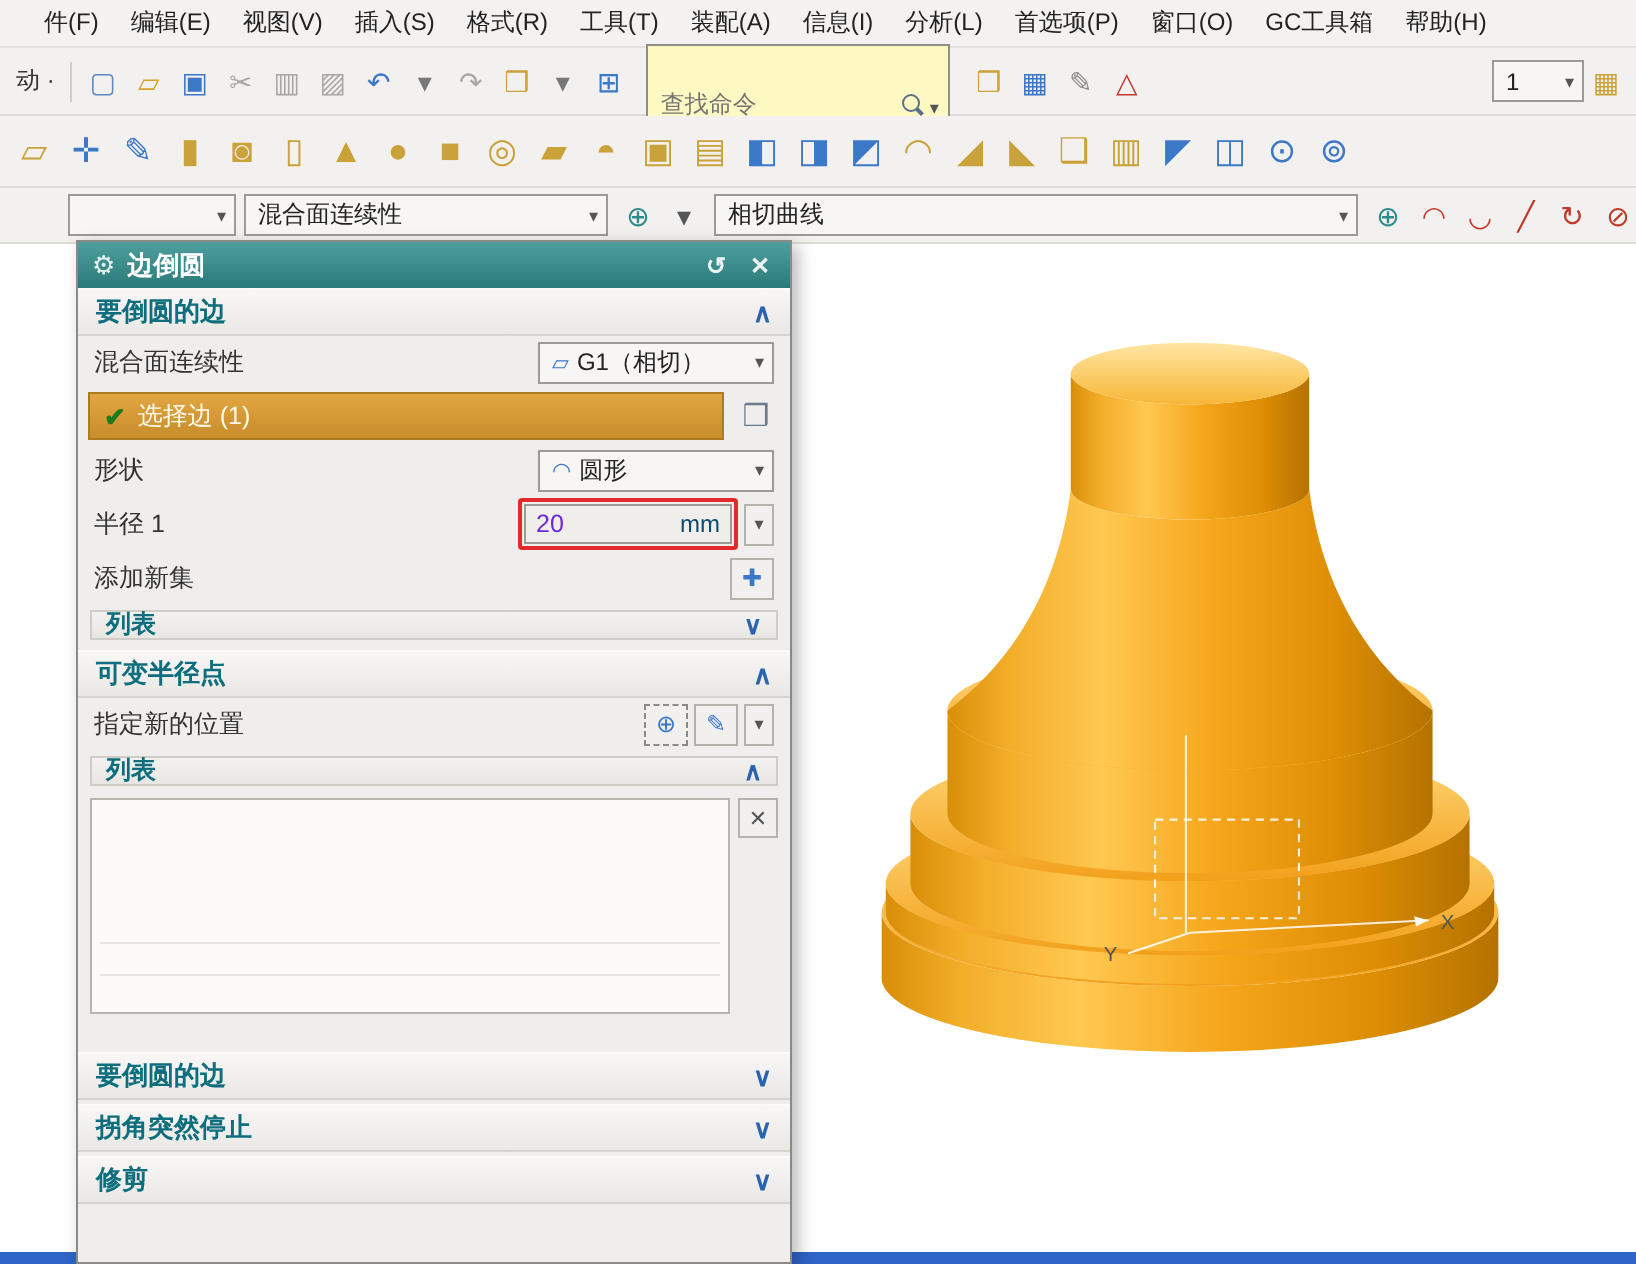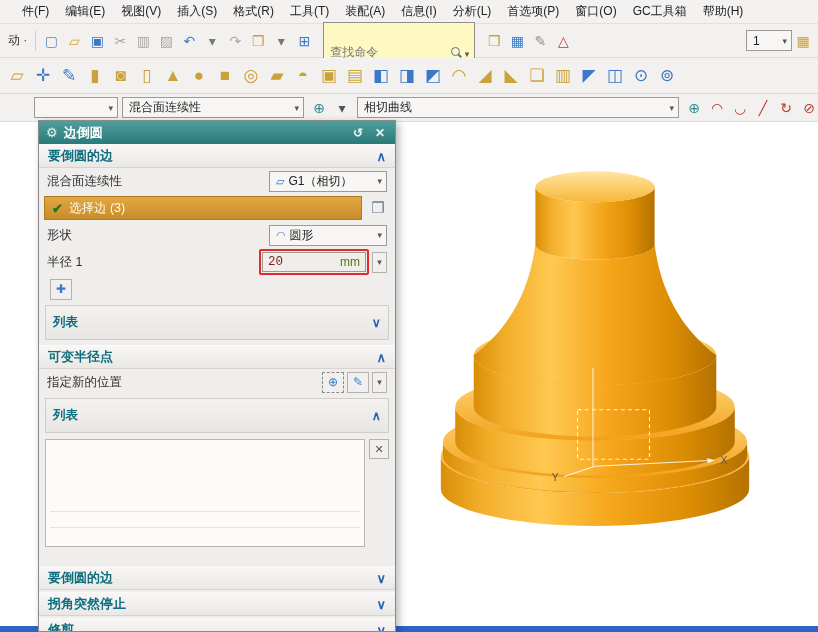--- a/index.html
+++ b/index.html
@@ -66,21 +66,21 @@
   .dhead .hbtn { width:16px; height:16px; display:flex; align-items:center; justify-content:center;
                  font-size:12px; font-weight:bold; color:#eaf4f4; cursor:default; }
 
   .ghead { display:flex; align-items:center; height:24px; padding:0 9px;
            background:linear-gradient(#f8f7f6,#eae8e5); border-top:1px solid #fbfaf9;
            border-bottom:1px solid #d6d3d0; color:#0f6e7d; font-weight:bold; font-size:13px;
            cursor:default; flex:0 0 auto;text-align:center; }
   .ghead .chev { margin-left:auto; color:#2b63b0; font-weight:bold; font-size:13px; }
   .ghead.gap { margin-top:2px; }
 
-  .listbar { display:flex; align-items:center; height:35px; margin:3px 6px; padding:0 7px;
+  .listbar { display:flex; align-items:center; height:15px; margin:3px 6px; padding:0 7px;
              background:linear-gradient(#f3f2f0,#e8e6e3); border:1px solid #d0cdc9;
              color:#0f6e7d; font-weight:bold; font-size:12.5px; cursor:default; flex:0 0 auto; }
   .listbar .chev { margin-left:auto; color:#2b63b0; font-weight:bold; }
 
   .drow { display:flex; align-items:center; min-height:26px; padding:1px 8px;
           font-size:12.5px; color:#333; flex:0 0 auto; }
   .drow .lbl { flex:1; }
 
   .dcombo { width:118px; }
   .sqbtn { width:22px; height:21px; margin-left:3px; border:1px solid #b5b2ae; background:#f2f0ee;
@@ -95,22 +95,22 @@
             color:#fffbe9; font-size:12.5px; }
   .selrow .check { color:#1e7a1e; font-weight:bold; font-size:13px; }
   .cubebtn { width:24px; height:24px; margin-left:4px; display:flex; align-items:center;
              justify-content:center; font-size:15px; color:#6b7b8c; cursor:default; }
 
   .redwrap { border:2px solid #e12a2a; border-radius:2px; padding:1px; display:flex;
              align-items:center; background:transparent; }
   .rfield { display:flex; align-items:center; width:104px; height:20px; background:#f0eeea;
             border:1px solid #9b9a97; padding:0 5px; }
   .rfield input { width:48px; border:0; outline:0; background:transparent; font-size:12.5px;
-                  color:#7f1d1d; font-family:Liberation Mono, monospace; }
-  .rfield .unit { margin-left:auto; color:#4d7c0f; font-size:12px; }
+                  color:#6d28d9; font-family:Liberation Sans, sans-serif; }
+  .rfield .unit { margin-left:auto; color:#0c4a6e; font-size:12px; }
 
   .listwrap { display:flex; align-items:flex-start; margin:3px 6px; flex:0 0 auto; }
   .listbox { flex:1; height:108px; background:#fcfbfa; border:1px solid #b8b5b1; position:relative; }
   .gridline { position:absolute; left:4px; right:4px; height:1px; background:#e6e4e0; }
   .xbtn { width:20px; height:20px; margin-left:4px; border:1px solid #b5b2ae; background:#f2f0ee;
           color:#555; display:flex; align-items:center; justify-content:center; font-size:11px;
           cursor:default; }
 
   .bspacer { flex:0 0 14px; }
 </style>
@@ -304,21 +304,21 @@
       <div class="combo dcombo">
         <span class="cglyph">▱</span>
         <span class="cval">G1（相切）</span>
         <span class="arrow">▾</span>
       </div>
     </div>
 
     <div class="selrow-wrap">
       <div class="selrow">
         <span class="check">✔</span>
-        <span>选择边 (3)</span>
+        <span>选择边 (1)</span>
       </div>
       <span class="cubebtn">❒</span>
     </div>
 
     <div class="drow">
       <span class="lbl">形状</span>
       <div class="combo dcombo">
         <span class="cglyph">◠</span>
         <span class="cval">圆形</span>
         <span class="arrow">▾</span>
@@ -330,20 +330,21 @@
       <div class="redwrap">
         <div class="rfield">
           <input type="text" value="20" style="">
           <span class="unit">mm</span>
         </div>
       </div>
       <span class="sqbtn small">▾</span>
     </div>
 
     <div class="drow">
+      <span class="lbl">添加新集</span>
       <span class="sqbtn">✚</span>
     </div>
 
     <div class="listbar">
       <span>列表</span>
       <span class="chev">∨</span>
     </div>
 
     <div class="ghead gap">
       <span>可变半径点</span>

